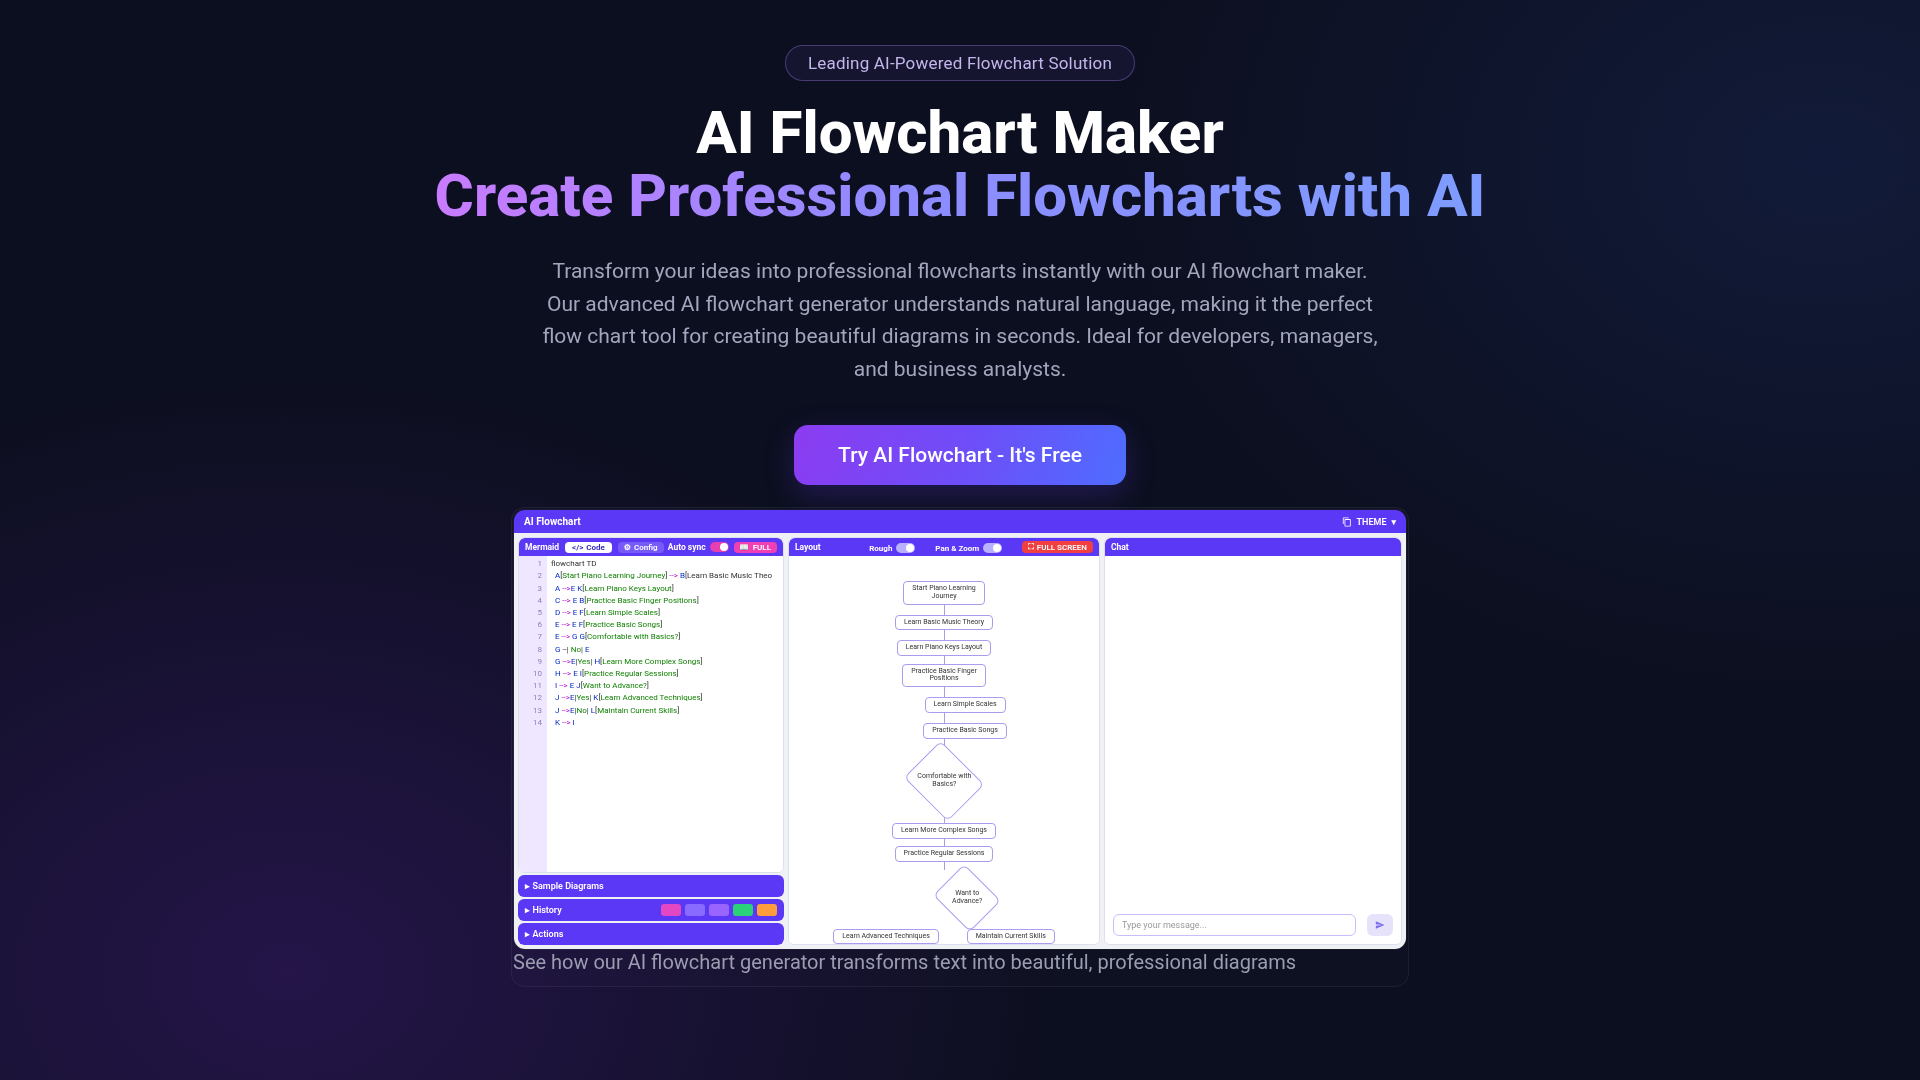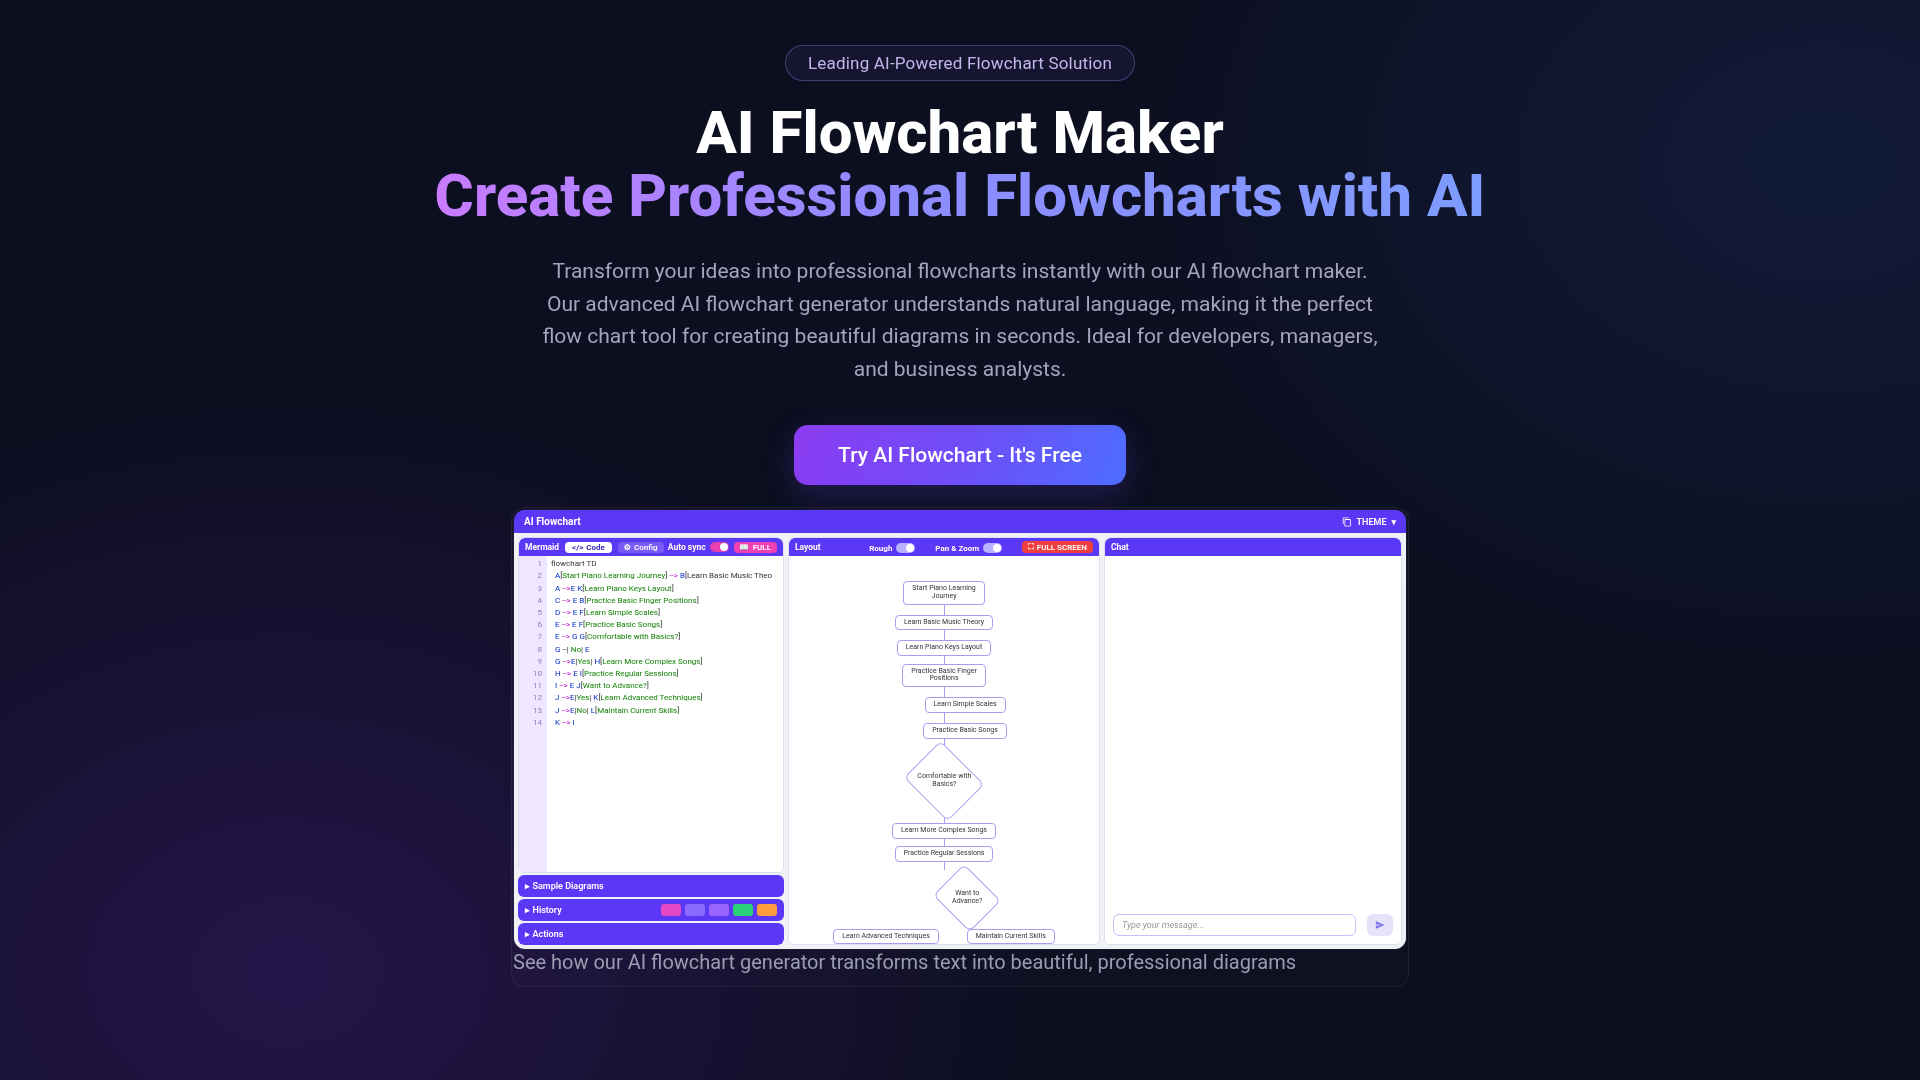--- a/index.html
+++ b/index.html
@@ -146,21 +146,21 @@
     display:flex;align-items:center;justify-content:center;margin:6px 0;
   }
   .diamond span{transform:rotate(-45deg);font-size:7px;color:#333;text-align:center;line-height:1.1;}
   .arrow{width:1px;height:12px;background:#a99df0;}
   .arrow.s{height:9px;}
   .flow .row2{display:flex;gap:28px;margin-top:3px;}
 
   
   .chat-inner{position:absolute;inset:0;display:flex;flex-direction:column;}
   .chat-fill{flex:1;}
-  .chatbar{display:flex;gap:11px;padding:8px;font-style:italic;}
+  .chatbar{display:flex;gap:11px;padding:8px;}
   .chatin{flex:1;border:1px solid #c9bdfb;border-radius:6px;height:22px;padding:0 8px;font-size:9px;color:#999;display:flex;align-items:center;}
   .send{width:26px;height:22px;border-radius:6px;background:#e6e2fa;display:flex;align-items:center;justify-content:center;}
   .send svg{width:10px;height:10px;fill:#7b6ff0;}
 </style>
 </head>
 <body>
 
 <div class="wrap">
 
   <span class="badge">Leading AI-Powered Flowchart Solution</span>

